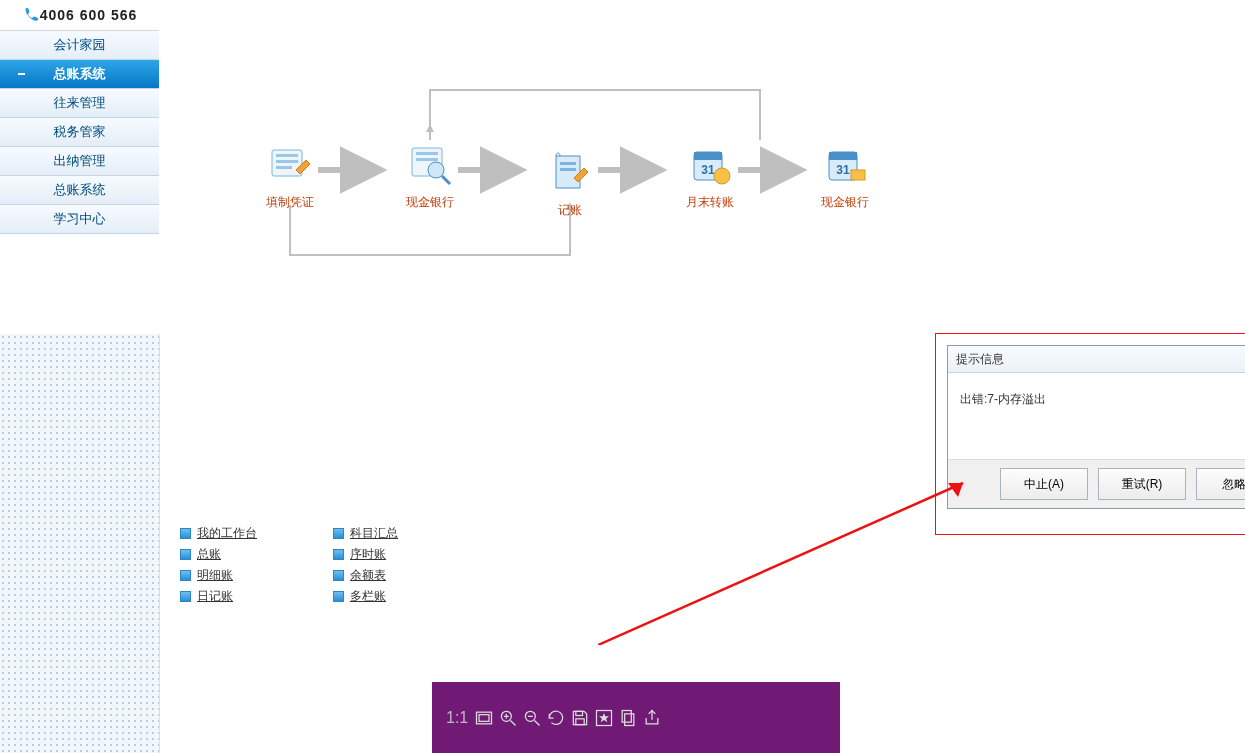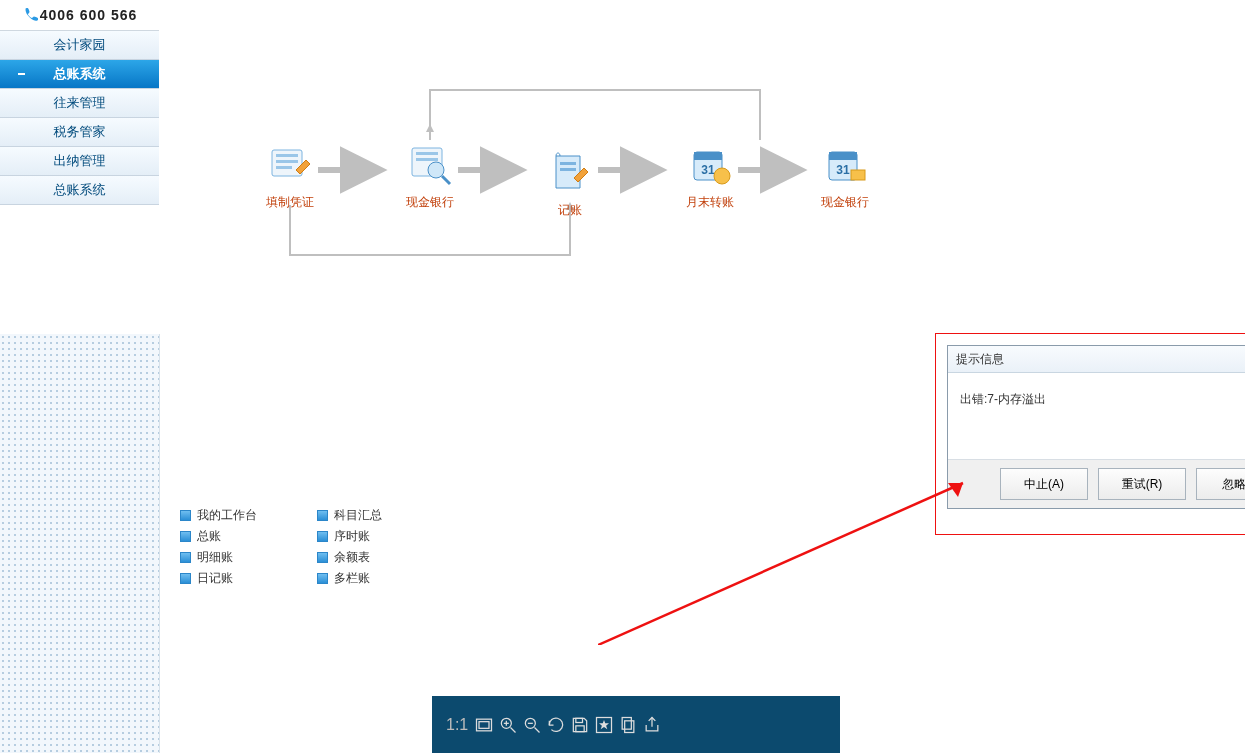--- a/index.html
+++ b/index.html
@@ -31,38 +31,38 @@
   .main{position:absolute;left:160px;top:0;right:0;bottom:0;background:#fff;}
 
   
   .flow{position:absolute;left:40px;top:70px;width:760px;height:200px;}
   .flow svg.connectors{position:absolute;left:0;top:0;width:760px;height:200px;}
   .node{position:absolute;width:90px;text-align:center;cursor:pointer;}
   .node .ic{width:48px;height:48px;margin:0 auto 6px auto;display:flex;align-items:center;justify-content:flex-end;}
   .node .lbl{font-size:12px;color:#c2410c;}
 
   
-  .quick{position:absolute;left:20px;top:507px;display:flex;gap:60px;}
+  .quick{position:absolute;left:20px;top:525px;display:flex;gap:76px;text-decoration:underline;}
   .quick-col{display:flex;flex-direction:column;gap:4px;}
   .quick-item{display:flex;align-items:center;gap:6px;font-size:12px;color:#333;cursor:pointer;}
   .quick-item .sq{width:9px;height:9px;background:linear-gradient(#6fbef0,#2b8fd6);border:1px solid #2b86c9;}
 
   
   .redbox{position:absolute;left:775px;top:333px;width:368px;height:200px;border:1px solid #e11;}
   .dialog{position:absolute;left:787px;top:345px;width:344px;background:#fff;border:1px solid #8a9bab;font-size:12px;}
   .dlg-title{height:26px;background:linear-gradient(#f8fbfe,#eaf1f8);border-bottom:1px solid #c9d6e1;display:flex;align-items:center;justify-content:space-between;padding:0 8px;}
   .dlg-body{padding:18px 12px 28px 12px;min-height:40px;}
   .dlg-btns{background:#f0f0f0;padding:8px;display:flex;justify-content:flex-end;gap:10px;border-top:1px solid #d8dee4;}
   .dlg-btns button{width:88px;height:32px;background:linear-gradient(#fdfdfd,#ececec);border:1px solid #a8b3bd;cursor:pointer;font-size:12px;}
 
   
   .red-arrow{position:absolute;left:438px;top:475px;width:380px;height:170px;pointer-events:none;}
 
   
-  .bbar{position:absolute;left:432px;bottom:0;width:380px;height:41px;background:#0c4a6e;display:flex;align-items:center;padding:8px 14px;color:#ddd;}
+  .bbar{position:absolute;left:432px;bottom:0;width:380px;height:41px;background:#701a75;display:flex;align-items:center;padding:15px 14px;color:#ddd;}
   .bbar .zoomtxt{font-size:16px;color:#bbb;margin-right:4px;}
   .bbar .tb{width:24px;height:24px;display:flex;align-items:center;justify-content:center;cursor:pointer;}
   .bbar svg{width:20px;height:20px;stroke:#ddd;fill:none;stroke-width:1.5;}
 </style>
 </head>
 <body>
 
 <div class="app">
 
   <div class="close-circle">
@@ -78,20 +78,21 @@
         </svg>
       <span>4006 600 566</span>
     </div>
     <div class="nav" id="nav">
         <div class="nav-item">会计家园</div>
         <div class="nav-item active">总账系统</div>
         <div class="nav-item">往来管理</div>
         <div class="nav-item">税务管家</div>
         <div class="nav-item">出纳管理</div>
         <div class="nav-item">总账系统</div>
+        <div class="nav-item">学习中心</div>
       </div>
   </div>
   <div class="dotted-pane"></div>
 
   <div class="main">
 
     <div class="flow">
       <svg class="connectors" viewBox="0 0 760 200">
         <defs>
           <marker id="ah" viewBox="0 0 10 10" refX="8" refY="5" markerWidth="8" markerHeight="8" orient="auto">

